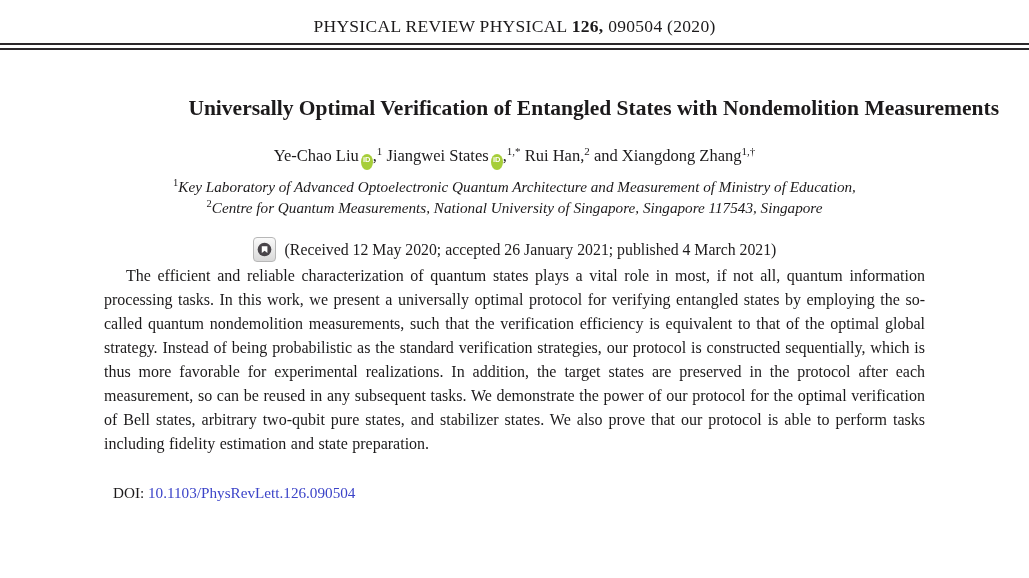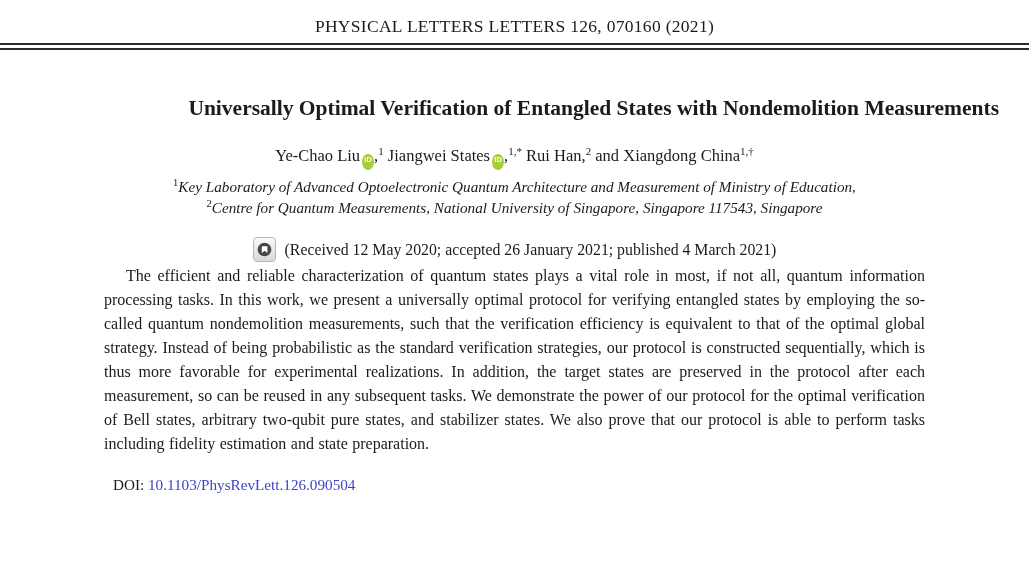--- a/index.html
+++ b/index.html
@@ -13,21 +13,21 @@
   .page { width: 1029px; height: 578px; position: relative; }
 
   
   .journal-header {
     padding-top: 15px;
     text-align: center;
     font-size: 17.5px;
     line-height: 22px;
     letter-spacing: 0.3px;
   }
-  .journal-header .vol { font-weight: normal; }
+  .journal-header .vol { font-weight: bold; }
 
   .double-rule {
     margin-top: 6px;
     height: 7px;
     border-top: 2.5px solid #2b272a;
     border-bottom: 2px solid #2b272a;
   }
 
   
   .paper-title {
@@ -100,50 +100,50 @@
     width: 821px;
     text-align: justify;
     text-indent: 22px;
     font-size: 16px;
     line-height: 24px;
     word-spacing: 0.5px;
   }
 
   
   .doi-row {
-    margin-top: 20px;
+    margin-top: 28px;
     margin-left: 113px;
     font-size: 15.2px;
   }
   .doi-link {
     color: #3b43c8;
     text-decoration: none;
     cursor: pointer;
   }
 </style>
 </head>
 <body>
 
 <div class="page">
 
   <div class="journal-header">
-    <span>PHYSICAL LETTERS LETTERS</span>
+    <span>PHYSICAL REVIEW PHYSICAL</span>
     <span class="vol">126,</span>
-    <span>070160 (2021)</span>
+    <span>090504 (2020)</span>
   </div>
 
   <div class="double-rule"></div>
 
   <h1 class="paper-title">Universally Optimal Verification of Entangled States with Nondemolition Measurements</h1>
 
   <div class="authors">
     <span><span>Ye-Chao Liu</span><span class="orcid-badge"><span>iD</span></span><span>,</span><sup>1</sup></span>
     <span><span>Jiangwei States</span><span class="orcid-badge"><span>iD</span></span><span>,</span><sup>1,*</sup></span>
     <span><span>Rui Han</span><span>,</span><sup>2</sup></span>
-    <span><span>and</span> <span>Xiangdong China</span><span></span><sup>1,†</sup></span>
+    <span><span>and</span> <span>Xiangdong Zhang</span><span></span><sup>1,†</sup></span>
   </div>
 
   <div class="affiliations">
     <div><sup>1</sup><span>Key Laboratory of Advanced Optoelectronic Quantum Architecture and Measurement of Ministry of Education,</span></div>
     <div><sup>2</sup><span>Centre for Quantum Measurements, National University of Singapore, Singapore 117543, Singapore</span></div>
   </div>
 
   <div class="received-row">
     <span class="crossmark">
       <svg width="15" height="15" viewBox="0 0 16 16">

